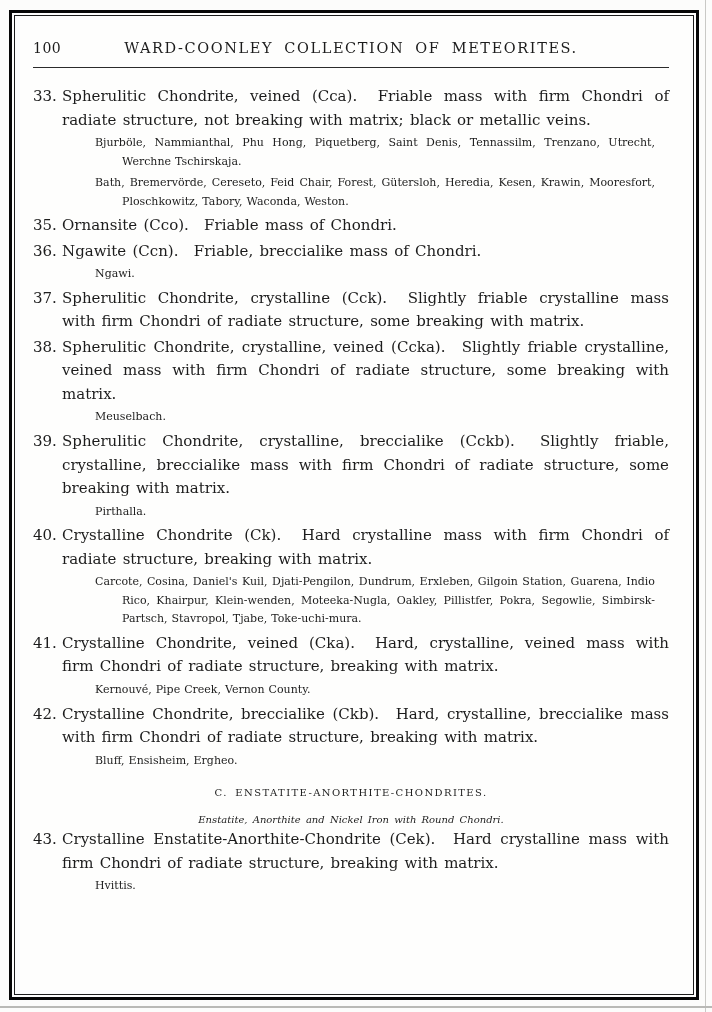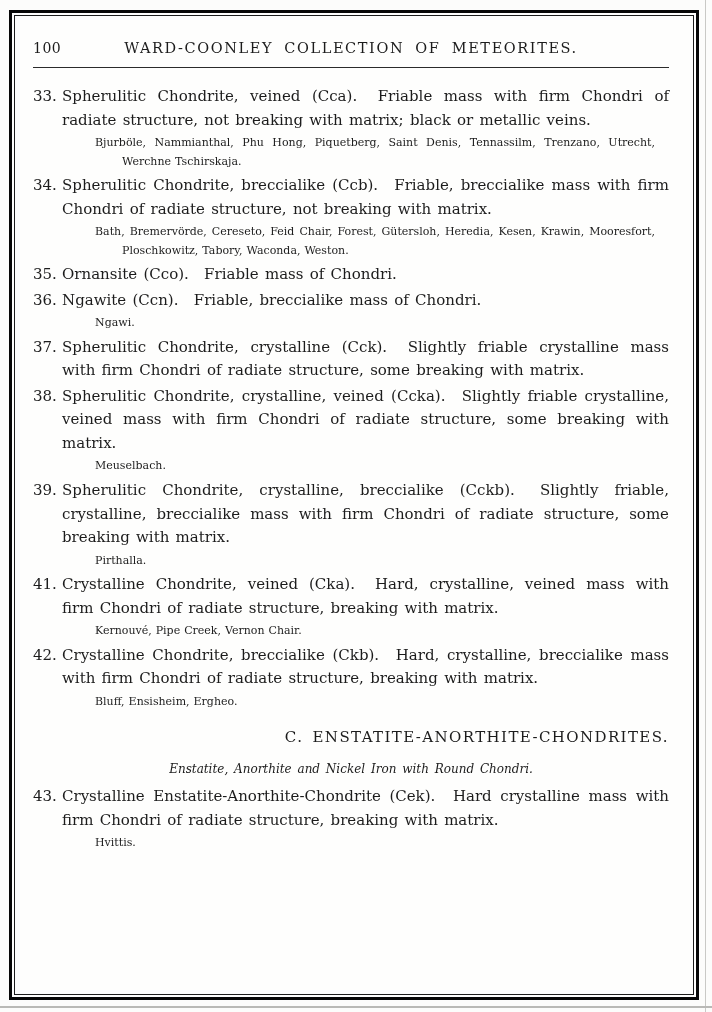--- a/index.html
+++ b/index.html
@@ -72,63 +72,64 @@
   .localities {
     font-size: 11px;
     line-height: 18.6px;
     text-align: justify;
     padding-left: 89px;
     text-indent: -27px;
     word-spacing: 0.5px;
     margin: 0 14px 3px 0;
   }
   .section-heading {
-    text-align: right;
-    font-size: 15px;
+    text-align: center;
+    font-size: 10px;
     letter-spacing: 1.4px;
     word-spacing: 3px;
     margin: 17px 0 16px 0;
   }
   .section-subtitle {
     text-align: center;
     font-style: italic;
-    font-size: 12px;
+    font-size: 10px;
     word-spacing: 2px;
-    margin: 15px 0 9px 0;
+    margin: 15px 0 3px 0;
   }
 </style>
 </head>
 <body>
 
 <div class="scan-edge-right"></div>
 <div class="scan-edge-bottom"></div>
 
 <div class="frame-outer">
   <div class="frame-inner">
     <div class="content">
       <div class="page-header">
         <span class="page-number">100</span>
         <span class="running-title">WARD-COONLEY COLLECTION OF METEORITES.</span>
       </div>
       <hr class="header-rule">
       <div id="entries">
           <div class="entry"><span class="entry-num">33.</span><span class="entry-title">Spherulitic Chondrite, veined (Cca).</span> <span class="entry-desc">Friable mass with firm Chondri of radiate structure, not breaking with matrix; black or metallic veins.</span></div>
           <div class="localities">Bjurböle, Nammianthal, Phu Hong, Piquetberg, Saint Denis, Tennassilm, Trenzano, Utrecht, Werchne Tschirskaja.</div>
-          <div class="entry"><span class="entry-num">34.</span><span class="entry-title">Spherulitic Chondrite, breccialike (Ccb).</span> <span class="entry-desc">Friable, breccialike mass with firm Chondri of radiate structure, not breaking with matrix.</span></div>
           <div class="localities">Bath, Bremervörde, Cereseto, Feid Chair, Forest, Gütersloh, Heredia, Kesen, Krawin, Mooresfort, Ploschkowitz, Tabory, Waconda, Weston.</div>
           <div class="entry"><span class="entry-num">35.</span><span class="entry-title">Ornansite (Cco).</span> <span class="entry-desc">Friable mass of Chondri.</span></div>
           <div class="entry"><span class="entry-num">36.</span><span class="entry-title">Ngawite (Ccn).</span> <span class="entry-desc">Friable, breccialike mass of Chondri.</span></div>
           <div class="localities">Ngawi.</div>
           <div class="entry"><span class="entry-num">37.</span><span class="entry-title">Spherulitic Chondrite, crystalline (Cck).</span> <span class="entry-desc">Slightly friable crystalline mass with firm Chondri of radiate structure, some breaking with matrix.</span></div>
           <div class="entry"><span class="entry-num">38.</span><span class="entry-title">Spherulitic Chondrite, crystalline, veined (Ccka).</span> <span class="entry-desc">Slightly friable crystalline, veined mass with firm Chondri of radiate structure, some breaking with matrix.</span></div>
           <div class="localities">Meuselbach.</div>
           <div class="entry"><span class="entry-num">39.</span><span class="entry-title">Spherulitic Chondrite, crystalline, breccialike (Cckb).</span> <span class="entry-desc">Slightly friable, crystalline, breccialike mass with firm Chondri of radiate structure, some breaking with matrix.</span></div>
           <div class="localities">Pirthalla.</div>
+          <div class="entry"><span class="entry-num">40.</span><span class="entry-title">Crystalline Chondrite (Ck).</span> <span class="entry-desc">Hard crystalline mass with firm Chondri of radiate structure, breaking with matrix.</span></div>
+          <div class="localities">Carcote, Cosina, Daniel's Kuil, Djati-Pengilon, Dundrum, Erxleben, Gilgoin Station, Guarena, Indio Rico, Khairpur, Klein-wenden, Moteeka-Nugla, Oakley, Pillistfer, Pokra, Segowlie, Simbirsk-Partsch, Stavropol, Tjabe, Toke-uchi-mura.</div>
           <div class="entry"><span class="entry-num">41.</span><span class="entry-title">Crystalline Chondrite, veined (Cka).</span> <span class="entry-desc">Hard, crystalline, veined mass with firm Chondri of radiate structure, breaking with matrix.</span></div>
-          <div class="localities">Kernouvé, Pipe Creek, Vernon Chair.</div>
+          <div class="localities">Kernouvé, Pipe Creek, Vernon County.</div>
           <div class="entry"><span class="entry-num">42.</span><span class="entry-title">Crystalline Chondrite, breccialike (Ckb).</span> <span class="entry-desc">Hard, crystalline, breccialike mass with firm Chondri of radiate structure, breaking with matrix.</span></div>
           <div class="localities">Bluff, Ensisheim, Ergheo.</div>
           <div class="section-heading">C. ENSTATITE-ANORTHITE-CHONDRITES.</div>
           <div class="section-subtitle">Enstatite, Anorthite and Nickel Iron with Round Chondri.</div>
           <div class="entry"><span class="entry-num">43.</span><span class="entry-title">Crystalline Enstatite-Anorthite-Chondrite (Cek).</span> <span class="entry-desc">Hard crystalline mass with firm Chondri of radiate structure, breaking with matrix.</span></div>
           <div class="localities">Hvittis.</div>
         </div>
     </div>
   </div>
 </div>

